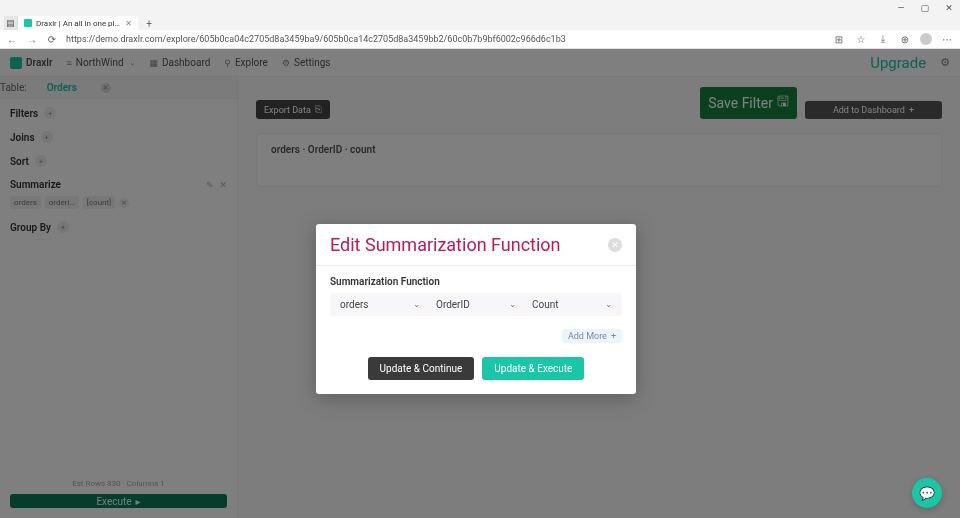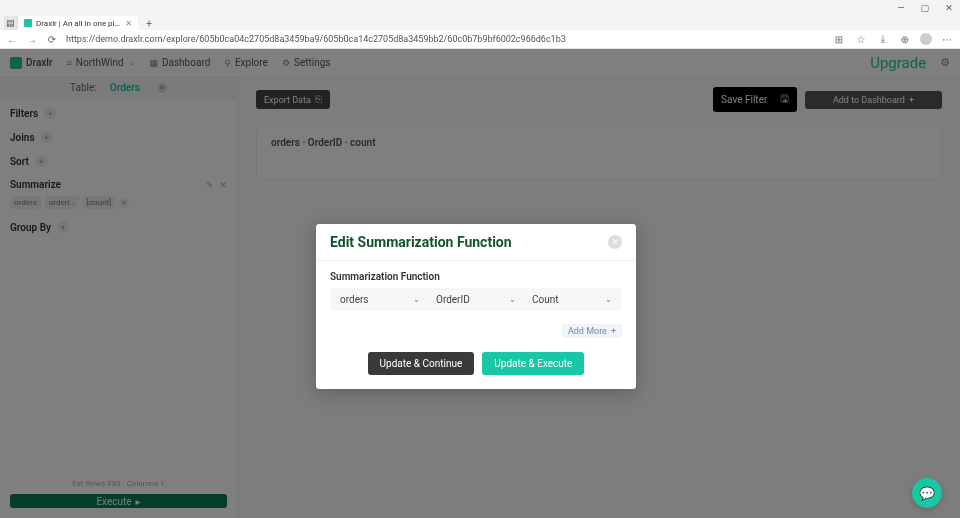--- a/index.html
+++ b/index.html
@@ -30,52 +30,52 @@
   .nav-item { display: flex; align-items: center; gap: 4px; cursor: pointer; }
   .nav-item .nicn { font-size: 9px; color: #888; }
   .chev { font-size: 7px; margin-left: 2px; color: #888; }
   .nav-spacer { flex: 1; }
   .upgrade { color: #19c6a6; font-size: 15px; }
   .settings-gear { font-size: 11px; color: #888; }
 
   .content { display: flex; height: calc(100% - 28px); }
 
   .sidebar { width: 238px; background: #fff; border-right: 1px solid #eee; padding: 0; display: flex; flex-direction: column; font-size: 10px; color: #444; }
-  .sb-header { background: #f6f6f6; height: 22px; display: flex; align-items: center; justify-content: center; font-size: 10px; border-bottom: 1px solid #eee; gap: 13px; }
+  .sb-header { background: #f6f6f6; height: 22px; display: flex; align-items: center; font-size: 10px; border-bottom: 1px solid #eee; gap: 20px; }
   .sb-header .tbllabel { color: #666; }
   .sb-header .tblname { color: #19c6a6; font-weight: 600; }
   .sb-header .clr { width: 10px; height: 10px; border-radius: 50%; background: #ddd; font-size: 7px; display: flex; align-items: center; justify-content: center; color: #888; margin-left: 4px; }
   .sb-body { padding: 8px 10px; flex: 1; }
   .sb-section { margin-bottom: 12px; }
   .sb-title { font-weight: 600; font-size: 10px; color: #333; display: flex; align-items: center; gap: 6px; }
   .plus-badge { width: 12px; height: 12px; border-radius: 50%; background: #eee; font-size: 8px; display: flex; align-items: center; justify-content: center; color: #888; }
   .sb-action { display: flex; gap: 6px; margin-left: auto; font-size: 9px; color: #aaa; }
   .sum-tag-row { margin-top: 6px; display: flex; align-items: center; gap: 4px; }
   .seg { background: #f0f0f0; border-radius: 3px; padding: 2px 4px; font-size: 8px; color: #777; }
   .tag-close { width: 10px; height: 10px; border-radius: 50%; background: #eee; font-size: 7px; display: flex; align-items: center; justify-content: center; color: #999; }
   .sb-row { display: flex; align-items: flex-end; }
   .sb-footer { padding: 6px 10px 10px; }
   .footer-note { text-align: center; font-size: 8px; color: #aaa; margin-bottom: 6px; }
   .exec-btn { width: 100%; background: #0a7a5a; color: #eaf9f3; font-size: 10px; height: 14px; border-radius: 3px; display: flex; align-items: center; justify-content: center; gap: 4px; }
 
   .main { flex: 1; padding: 10px 18px; position: relative; }
-  .main-top { display: flex; align-items: center; gap: 8px; }
+  .main-top { display: flex; align-items: flex-end; gap: 8px; }
   .export-btn { background: #444; color: #fff; font-size: 9px; padding: 4px 8px; border-radius: 3px; display: flex; align-items: center; gap: 4px; }
   .main-top .gap { flex: 1; }
-  .save-filter { background: #000000; color: #fff; font-size: 10px; padding: 4px 8px; border-radius: 3px; display: flex; align-items: center; gap: 13px; }
+  .save-filter { background: #15803d; color: #fff; font-size: 14px; padding: 4px 8px; border-radius: 3px; display: flex; align-items: center; gap: 4px; }
   .add-dash { background: #555; color: #fff; font-size: 9px; padding: 4px 28px; border-radius: 3px; display: flex; align-items: center; gap: 4px; }
   .result-card { margin-top: 14px; background: #fff; border: 1px solid #eee; border-radius: 4px; padding: 10px 14px; height: 54px; }
   .rc-head { font-size: 10px; color: #555; font-weight: 600; }
   .rc-val { font-size: 9px; color: #bbb; margin-top: 8px; }
 
   
   .backdrop { position: absolute; inset: 0; background: rgba(0,0,0,0.5); }
   .modal { position: absolute; left: 316px; top: 175px; width: 320px; background: #fff; border-radius: 3px; box-shadow: 0 4px 20px rgba(0,0,0,0.25); }
   .modal-head { padding: 10px 14px; border-bottom: 1px solid #eee; display: flex; align-items: center; }
-  .modal-title { font-size: 14px; color: #14532d; font-weight: 700; flex: 1; }
+  .modal-title { font-size: 18px; color: #be185d; font-weight: 400; flex: 1; }
   .modal-close { width: 14px; height: 14px; border-radius: 50%; background: #ddd; color: #fff; font-size: 9px; display: flex; align-items: center; justify-content: center; cursor: pointer; }
   .modal-body { padding: 10px 14px 4px; }
   .mb-label { font-size: 10px; font-weight: 600; color: #333; margin-bottom: 6px; }
   .select-row { display: flex; gap: 8px; background: #f7f7f9; border-radius: 4px; padding: 4px 6px; }
   .sel { flex: 1; position: relative; font-size: 10px; color: #444; padding: 2px 4px; display: flex; align-items: center; cursor: pointer; }
   .sel .sv { flex: 1; }
   .sel .sc { color: #3a7de0; font-size: 8px; }
   .add-more { text-align: right; margin-top: 8px; }
   .add-more-btn { display: inline-flex; align-items: center; gap: 4px; background: #eef4fb; color: #7a8aa0; font-size: 9px; padding: 2px 6px; border-radius: 3px; cursor: pointer; }
   .modal-foot { display: flex; justify-content: center; gap: 8px; padding: 10px 0 14px; }

